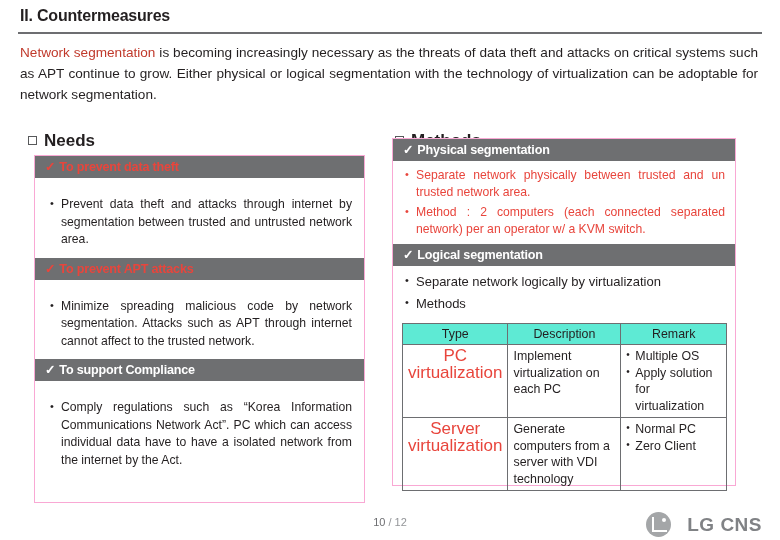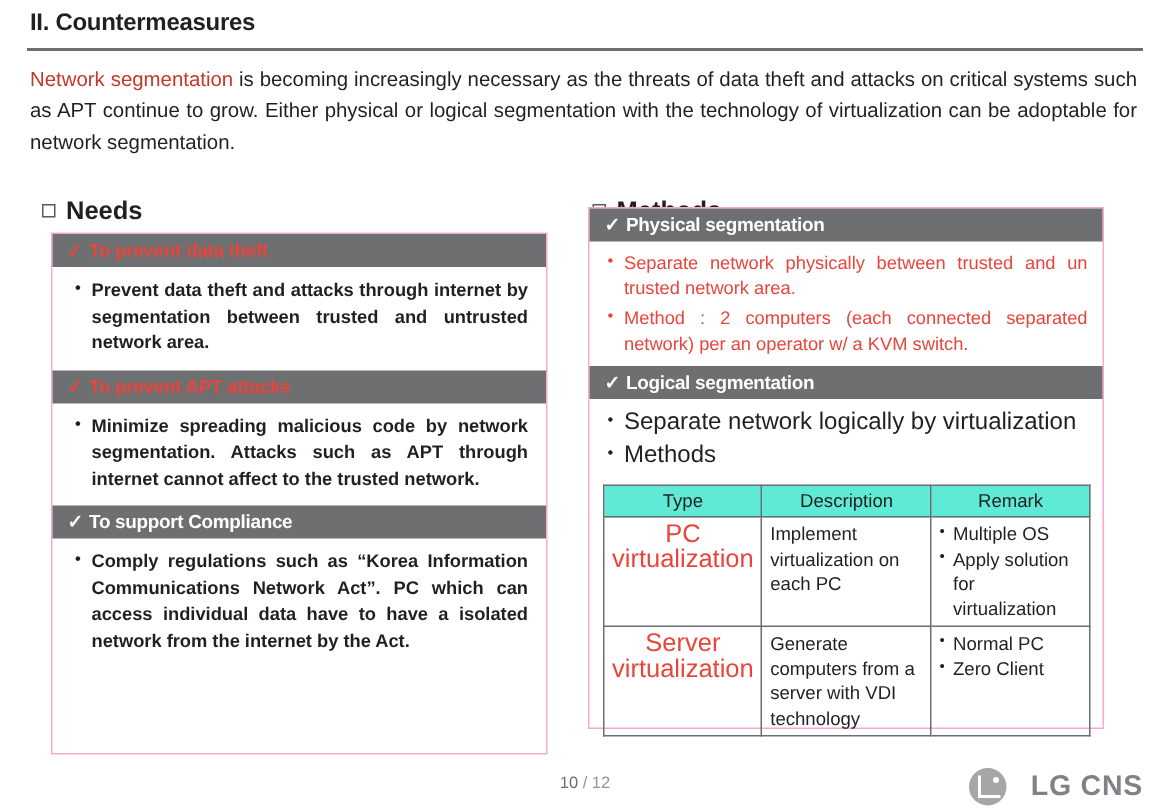--- a/index.html
+++ b/index.html
@@ -97,21 +97,21 @@
   .bar.red { color: #e8453c; }
   .bar .chk { margin-right: 4px; }
 
   .blk { padding: 0; }
   .bullets {
     font-size: 12.2px;
     line-height: 17.5px;
     padding: 7px 12px 9px 14px;
     text-align: justify;
   }
-  .bullets p { margin: 0 0 0 0; padding-left: 12px; position: relative; font-weight: bold; }
+  .bullets p { margin: 11px 0 0 0; padding-left: 12px; position: relative; }
   .bullets p::before {
     content: "\2022";
     position: absolute;
     left: 1px; top: -1px;
     font-size: 11px;
   }
 
   
   .m-bullets {
     font-size: 12.2px;
@@ -119,21 +119,21 @@
     padding: 6px 10px 6px 12px;
     text-align: justify;
   }
   .m-bullets p { margin: 0; padding-left: 11px; position: relative; }
   .m-bullets p + p { margin-top: 3px; }
   .m-bullets p::before {
     content: "\2022";
     position: absolute; left: 0; top: -1px; font-size: 11px;
   }
   .m-bullets.red p { color: #e8453c; }
-  .m-bullets.plain { font-size: 16px; line-height: 19px; }
+  .m-bullets.plain { font-size: 13px; line-height: 19px; }
 
   
   table.meth {
     border-collapse: collapse;
     width: 325px;
     margin: 4px 0 0 9px;
     font-size: 12.4px;
   }
   table.meth th {
     background: #5eead4;

